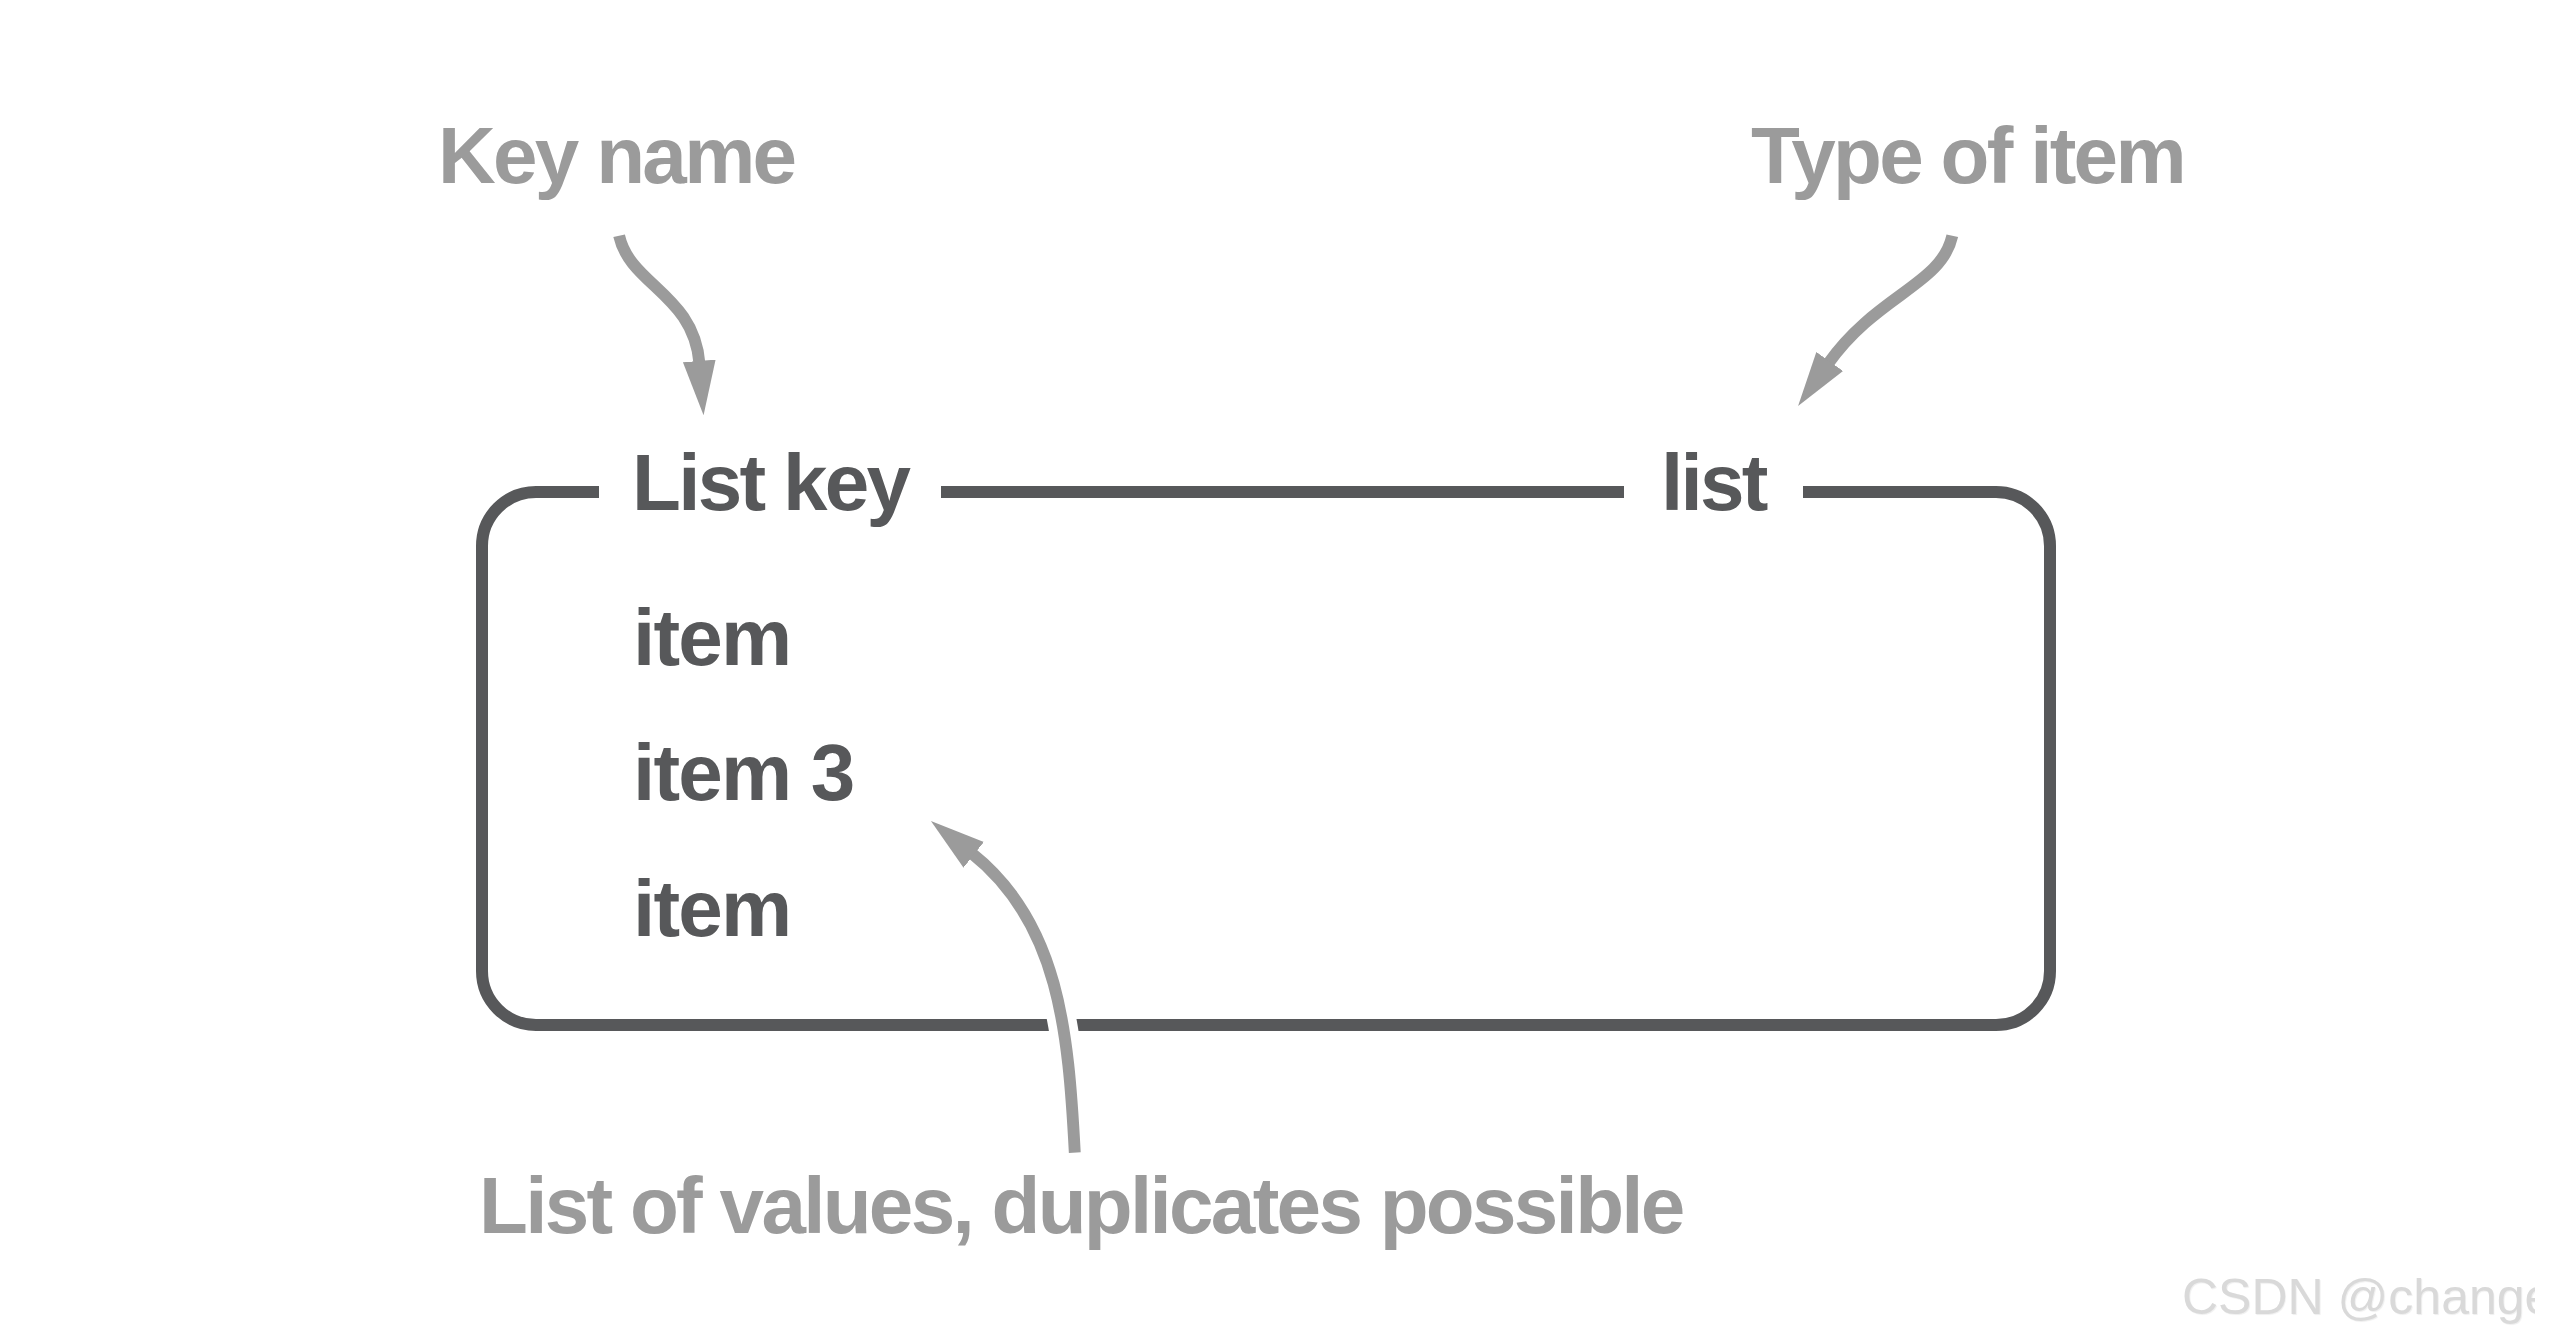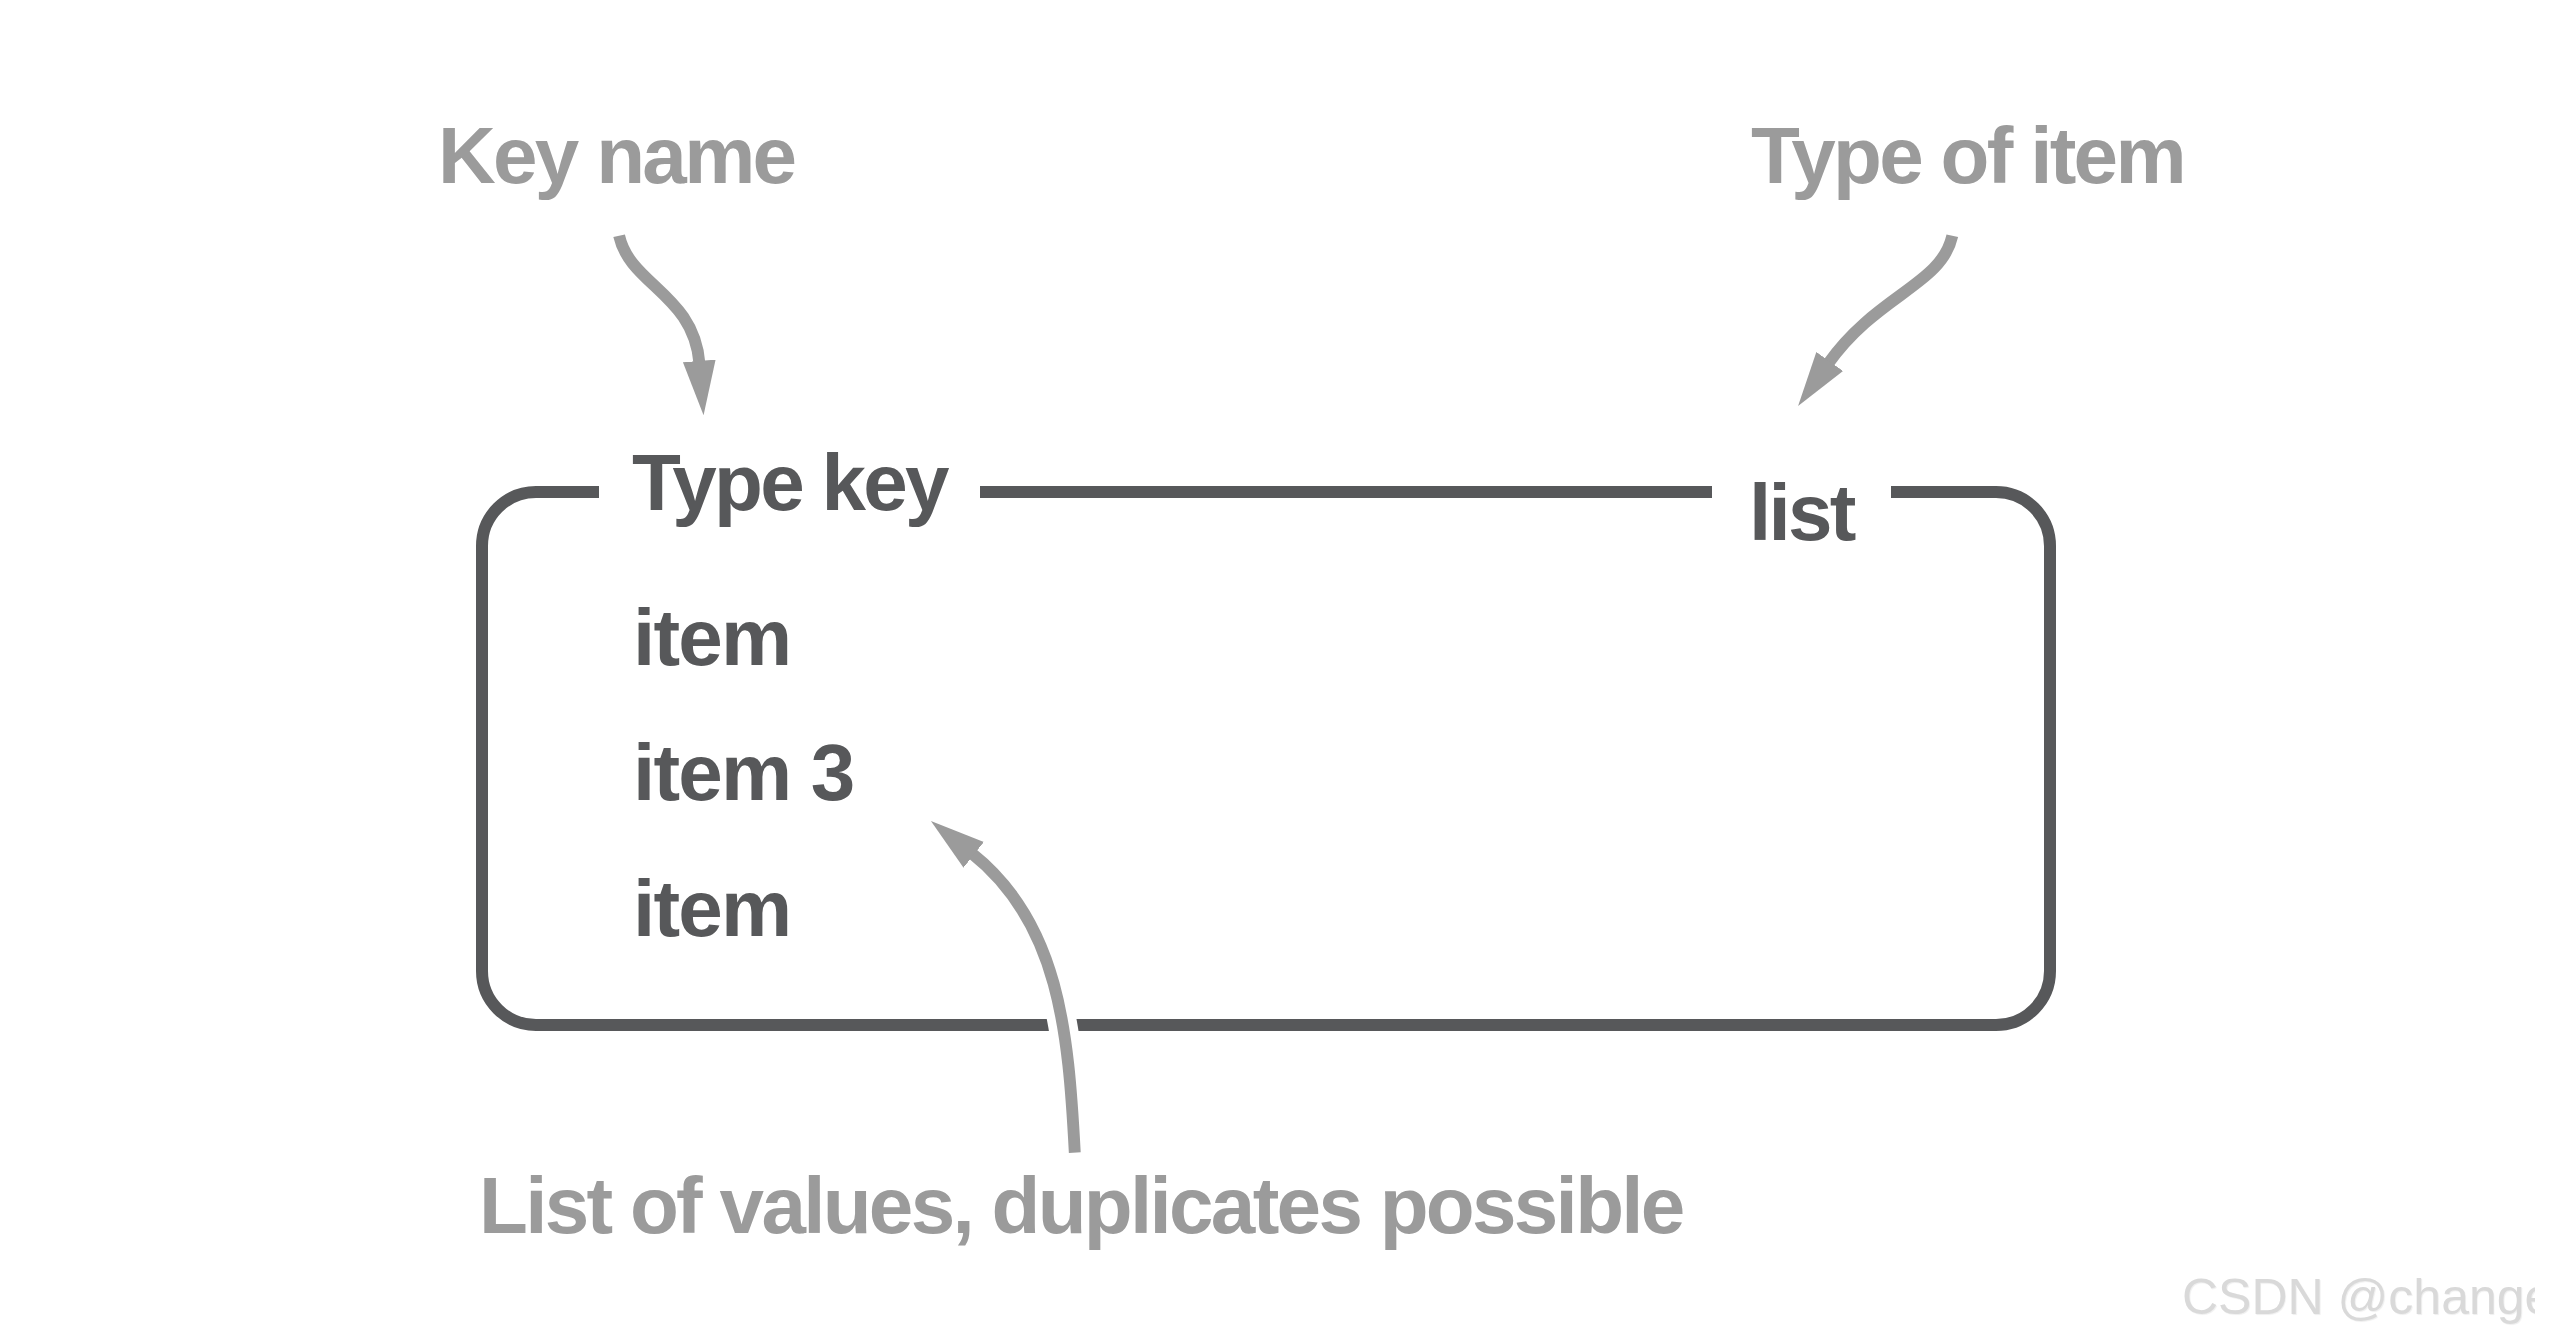--- a/index.html
+++ b/index.html
@@ -36,21 +36,21 @@
   .border-label{
     position:absolute;top:443px;
     font-size:80px;font-weight:bold;line-height:1;
     letter-spacing:-2.7px;
     color:var(--box-dark,#57585a);
     background:var(--background,#fff);
     white-space:nowrap;
     z-index:2;
   }
   .border-label.key{left:599px;padding:0 33px;}
-  .border-label.type{left:1712px;padding:0 37px;margin-top:30px;}
+  .border-label.type{left:1624px;padding:0 37px;}
 
   
   .list-item{
     position:absolute;left:633px;
     font-size:80px;font-weight:bold;line-height:1;
     letter-spacing:-1.8px;
     color:var(--box-dark,#57585a);
     white-space:nowrap;
     z-index:1;
   }
@@ -90,21 +90,21 @@
 <body>
 
 <div class="canvas" id="canvas" style="--background: #ffffff; --annotation-gray: #9b9b9b; --arrow-gray: #9b9b9b; --box-dark: #57585a; --watermark-gray: #d9d9d9;">
 
   <div class="annotation key-name">Key name</div>
 
   <div class="annotation type-of-value">Type of item</div>
 
   <div class="list-box"></div>
 
-  <div class="border-label key">Type key</div>
+  <div class="border-label key">List key</div>
 
   <div class="border-label type">list</div>
 
   <div class="list-item i1">item</div>
 
   <div class="list-item i2">item 3</div>
 
   <div class="list-item i3">item</div>
 
   <svg class="arrows" viewBox="0 0 2821 1467" xmlns="http://www.w3.org/2000/svg">

